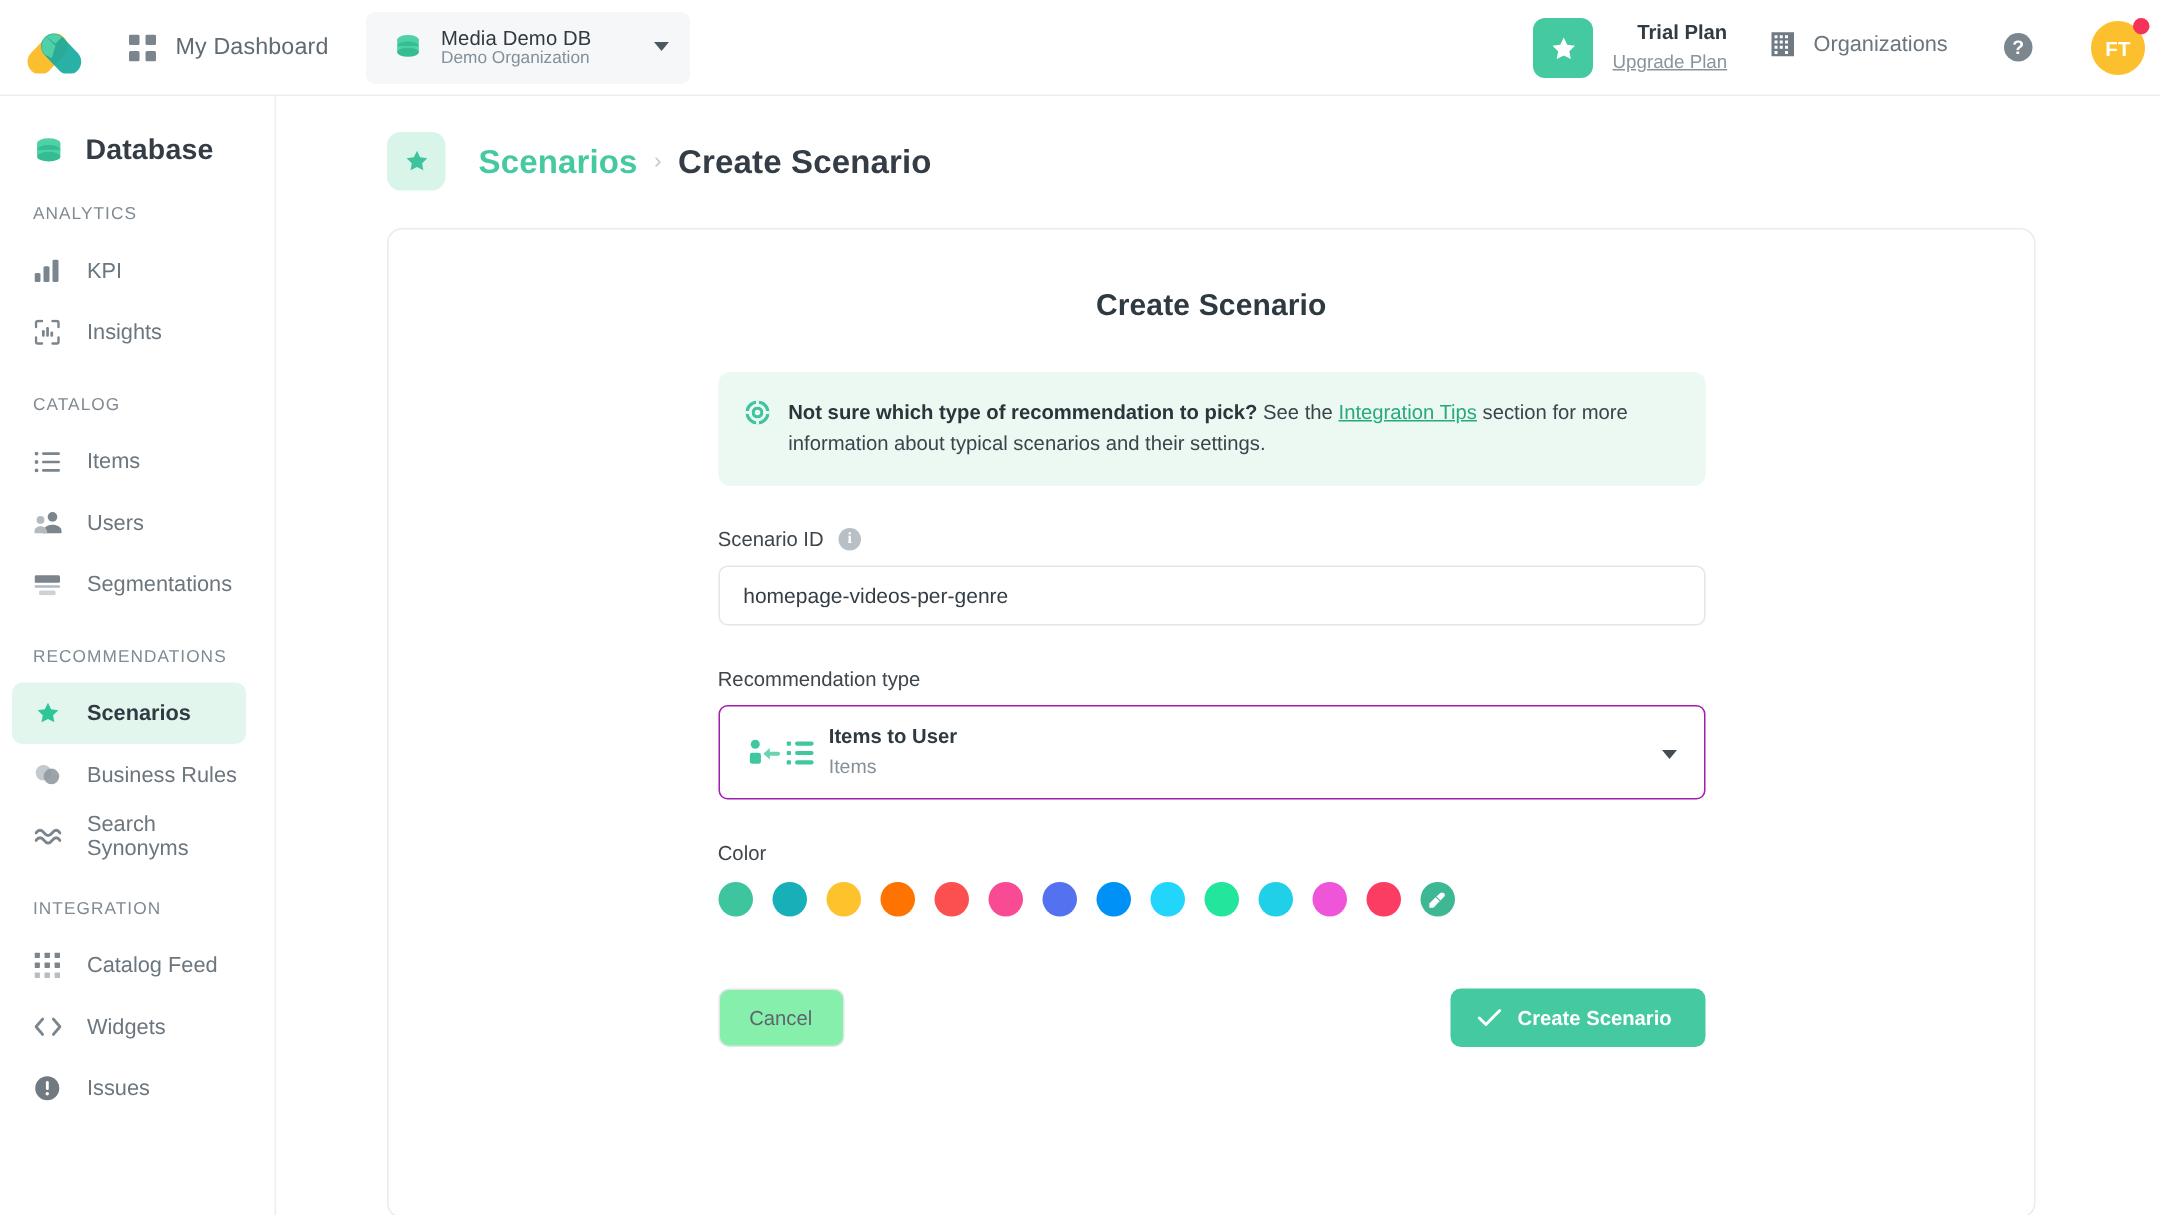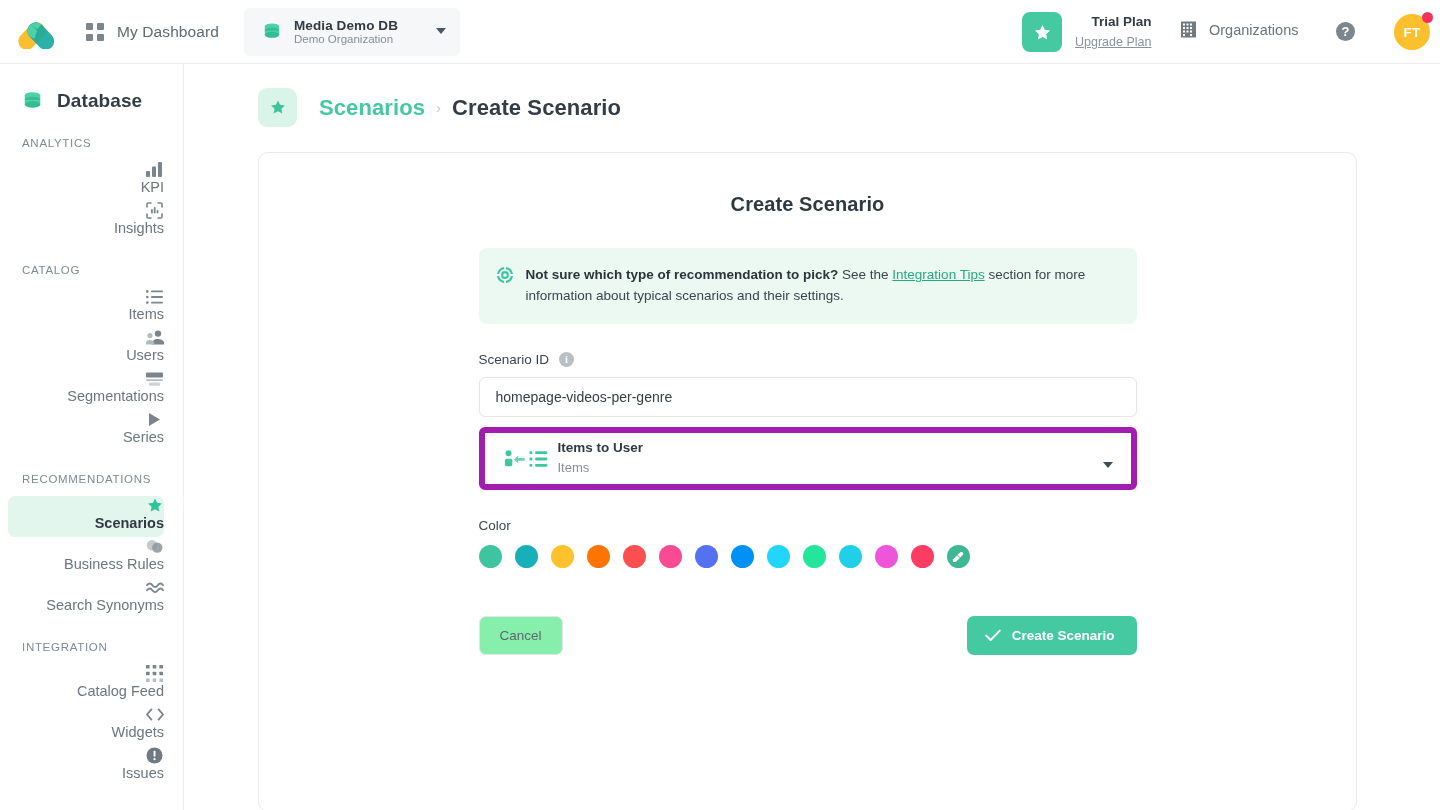--- a/index.html
+++ b/index.html
@@ -36,21 +36,21 @@
   }
 
   .org-picker {
     position: absolute; left: 244px; top: 8px;
     width: 216px; height: 48px;
     background: #f6f7f8; border-radius: 6px;
     display: flex; align-items: center; cursor: pointer;
   }
   .org-db-icon { width: 20px; height: 20px; margin-left: 18px; display:block; }
   .org-text { margin-left: 12px; line-height: 1.15; }
-  .org-name { font-size: 13.5px; font-weight: bold; color: #2f3a42; letter-spacing:.1px;}
+  .org-name { font-size: 13.5px; font-weight: normal; color: #2f3a42; letter-spacing:.1px;}
   .org-sub { font-size: 11.5px; color: #83909a; margin-top: 0; }
   .caret {
     position: absolute; right: 14px; top: 20px;
     width: 0; height: 0;
     border-left: 5px solid transparent;
     border-right: 5px solid transparent;
     border-top: 6px solid #4c5860;
   }
 
   .trial-wrap {
@@ -113,24 +113,23 @@
   .db-title {
     margin-left: 14px; font-size: 19px; font-weight: bold;
     color: #343d45; letter-spacing: .1px;
   }
   .section-label {
     font-size: 11.5px; color: #7f8a92;
     letter-spacing: .7px; padding-left: 22px;
   }
   .nav-item {
     height: 41px; margin: 0 19px 0 8px;
-    display: flex; align-items: flex-end;
+    display: flex; align-items: center;
     border-radius: 7px; cursor: pointer;
     padding-left: 14px;
-    flex-direction: column;
   }
   .nav-item .ico {
     width: 19px; height: 19px; flex: 0 0 19px;
     display: flex; align-items: center; justify-content: center;
   }
   .nav-item .lbl {
     margin-left: 17px; font-size: 14.5px; color: #6c767e;
   }
   .nav-item.active { background: #e3f6ee; }
   .nav-item.active .lbl { color: #303a42; font-weight: bold; }
@@ -203,21 +202,21 @@
   .text-input {
     margin-top: 10px; width: 658px; height: 40px;
     border: 1px solid #e3e6e8; border-radius: 6px;
     padding: 0 16px; font-size: 14px; color: #343d45;
     font-family: "Liberation Sans", sans-serif; outline: none;
     background: #fff;
   }
 
   .select-box {
     margin-top: 10px; width: 658px; height: 63px;
-    border: 6px solid #a21caf; border-radius: 6px;
+    border: 1px solid #a21caf; border-radius: 6px;
     display: flex; align-items: center; position: relative; cursor: pointer;
     background: #fff;
   }
   .sel-ico { margin-left: 19px; width: 44px; display:flex; align-items:center; }
   .sel-text { margin-left: 10px; line-height: 1.25; }
   .sel-main { font-size: 13.5px; font-weight: bold; color: #2f3940; }
   .sel-sub { font-size: 13px; color: #868f96; margin-top: 3px; }
   .sel-caret {
     position: absolute; right: 18px; top: 29px;
     width: 0; height: 0;
@@ -407,28 +406,20 @@
   <div class="nav-item">
     <span class="ico">
       <svg width="17" height="14" viewBox="0 0 17 14">
         <rect x="0" y="0.5" width="17" height="5" rx="1" fill="#7b858d"></rect>
         <rect x="0" y="7.2" width="17" height="1.7" rx=".8" fill="#b3bbc1"></rect>
         <rect x="3" y="10.6" width="11" height="3.2" rx="1" fill="#ccd2d6"></rect>
       </svg>
     </span>
     <span class="lbl">Segmentations</span>
   </div>
-  <div class="nav-item">
-    <span class="ico">
-      <svg width="13" height="15" viewBox="0 0 13 15">
-        <path d="M1 1l11 6.5L1 14z" fill="#7b858d"></path>
-      </svg>
-    </span>
-    <span class="lbl">Series</span>
-  </div>
 
   <div style="margin-top:22px" class="section-label">RECOMMENDATIONS</div>
   <div style="height:11px"></div>
   <div class="nav-item active">
     <span class="ico">
       <svg width="18" height="17" viewBox="0 0 24 24">
         <path d="M12 2l2.9 6.2 6.8.9-4.9 4.7 1.2 6.7L12 17.3 5.9 20.5l1.2-6.7L2.2 9.1l6.8-.9z" fill="#2ec699"></path>
       </svg>
     </span>
     <span class="lbl">Scenarios</span>
@@ -534,20 +525,21 @@
           <b>Not sure which type of recommendation to pick?</b><span> See the </span><a>Integration Tips</a><span> section for more information about typical scenarios and their settings.</span>
         </div>
       </div>
 
       <div class="field-label">
         <span>Scenario ID</span>
         <span class="info-ico">i</span>
       </div>
       <input class="text-input" type="text" value="homepage-videos-per-genre" style="">
 
+      <div class="field-label">Recommendation type</div>
       <div class="select-box">
         <span class="sel-ico">
           <svg width="44" height="20" viewBox="0 0 44 20">
             <g fill="#3fc8a0">
               <circle cx="4.5" cy="4.2" r="3"></circle>
               <rect x="0.9" y="9.8" width="7.4" height="7.4" rx="1.6"></rect>
             </g>
             <g fill="#6ad3b4">
               <path d="M14.2 6.6l-4.3 3.9 4.3 3.9z"></path>
               <rect x="13" y="9.1" width="8" height="2.7" rx="1.3"></rect>

